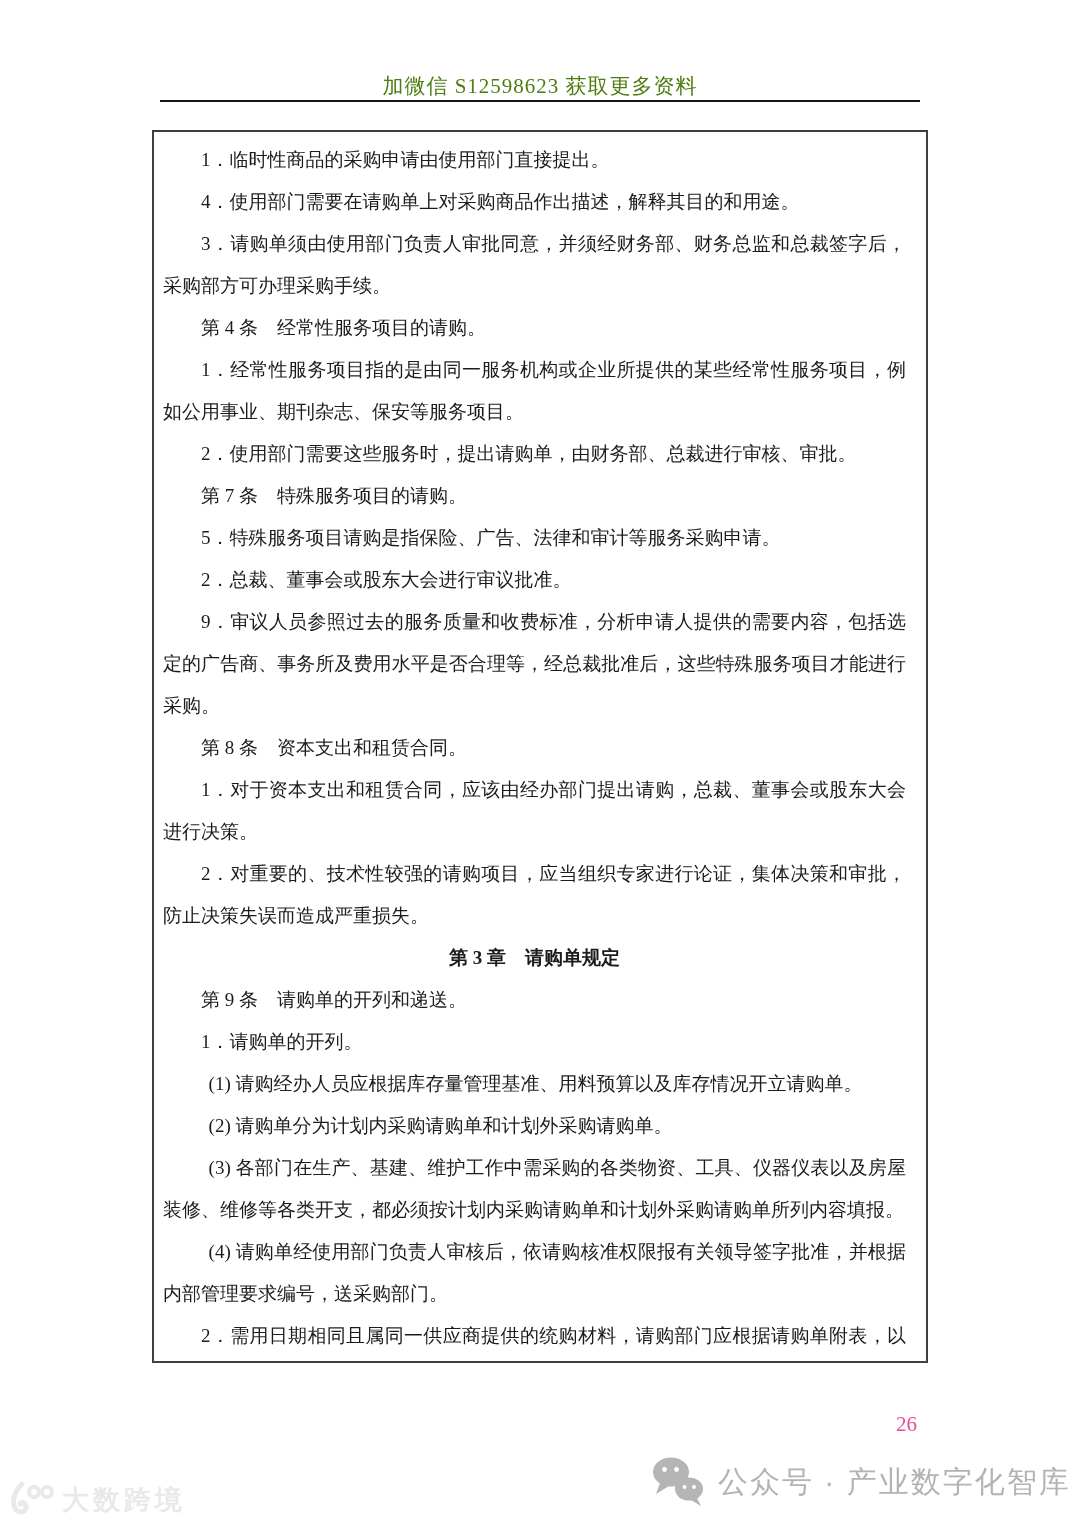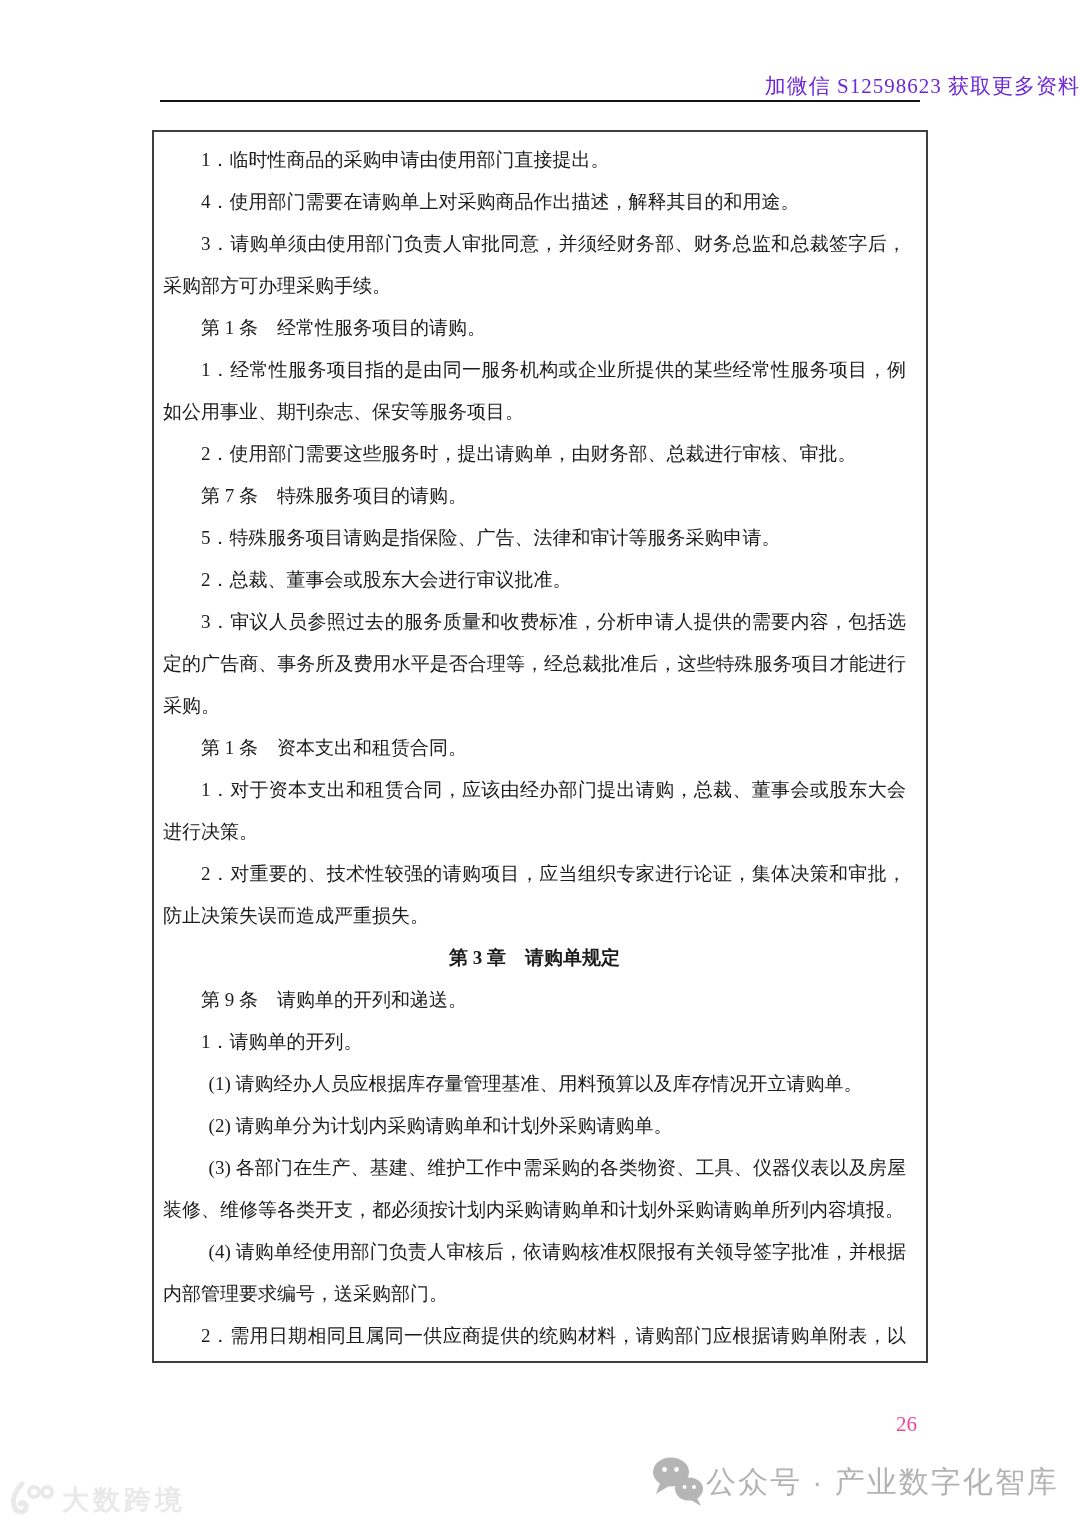--- a/index.html
+++ b/index.html
@@ -11,24 +11,24 @@
     background: #ffffff;
     overflow: hidden;
     font-family: "Liberation Serif", "DejaVu Serif", serif;
     color: #1a1a1a;
   }
   .header-text {
     position: absolute;
     top: 72px;
     left: 0;
     width: 100%;
-    text-align: right;
+    text-align: center;
     font-size: 21px;
     letter-spacing: 1px;
-    color: #6d28d9;
+    color: #4d7c0f;
   }
   .header-rule {
     position: absolute;
     top: 100px;
     left: 160px;
     width: 760px;
     height: 2px;
     background: #151515;
   }
   .content-box {
@@ -76,21 +76,21 @@
     font-size: 27px;
     letter-spacing: 4px;
     user-select: none;
   }
   .footer-right {
     position: absolute;
     top: 1456px;
     left: 650px;
     display: flex;
     align-items: center;
-    gap: 0;
+    gap: 12px;
     color: #b3b3b3;
     font-family: "Liberation Sans", "DejaVu Sans", sans-serif;
     font-size: 30px;
     letter-spacing: 2px;
     user-select: none;
   }
 </style>
 </head>
 <body>
 
@@ -98,28 +98,28 @@
 
   <div class="header-text">加微信 S12598623 获取更多资料</div>
 
   <div class="header-rule"></div>
 
   <div class="content-box">
     <div>
         <p class="p-item">1．临时性商品的采购申请由使用部门直接提出。</p>
         <p class="p-item">4．使用部门需要在请购单上对采购商品作出描述，解释其目的和用途。</p>
         <p class="p-item">3．请购单须由使用部门负责人审批同意，并须经财务部、财务总监和总裁签字后，采购部方可办理采购手续。</p>
-        <p class="p-item">第 1 条　经常性服务项目的请购。</p>
+        <p class="p-item">第 4 条　经常性服务项目的请购。</p>
         <p class="p-item">1．经常性服务项目指的是由同一服务机构或企业所提供的某些经常性服务项目，例如公用事业、期刊杂志、保安等服务项目。</p>
         <p class="p-item">2．使用部门需要这些服务时，提出请购单，由财务部、总裁进行审核、审批。</p>
         <p class="p-item">第 7 条　特殊服务项目的请购。</p>
         <p class="p-item">5．特殊服务项目请购是指保险、广告、法律和审计等服务采购申请。</p>
         <p class="p-item">2．总裁、董事会或股东大会进行审议批准。</p>
-        <p class="p-item">3．审议人员参照过去的服务质量和收费标准，分析申请人提供的需要内容，包括选定的广告商、事务所及费用水平是否合理等，经总裁批准后，这些特殊服务项目才能进行采购。</p>
-        <p class="p-item">第 1 条　资本支出和租赁合同。</p>
+        <p class="p-item">9．审议人员参照过去的服务质量和收费标准，分析申请人提供的需要内容，包括选定的广告商、事务所及费用水平是否合理等，经总裁批准后，这些特殊服务项目才能进行采购。</p>
+        <p class="p-item">第 8 条　资本支出和租赁合同。</p>
         <p class="p-item">1．对于资本支出和租赁合同，应该由经办部门提出请购，总裁、董事会或股东大会进行决策。</p>
         <p class="p-item">2．对重要的、技术性较强的请购项目，应当组织专家进行论证，集体决策和审批，防止决策失误而造成严重损失。</p>
         <p class="p-chapter">第 3 章　请购单规定</p>
         <p class="p-item">第 9 条　请购单的开列和递送。</p>
         <p class="p-item">1．请购单的开列。</p>
         <p class="p-sub">(1) 请购经办人员应根据库存量管理基准、用料预算以及库存情况开立请购单。</p>
         <p class="p-sub">(2) 请购单分为计划内采购请购单和计划外采购请购单。</p>
         <p class="p-sub">(3) 各部门在生产、基建、维护工作中需采购的各类物资、工具、仪器仪表以及房屋装修、维修等各类开支，都必须按计划内采购请购单和计划外采购请购单所列内容填报。</p>
         <p class="p-sub">(4) 请购单经使用部门负责人审核后，依请购核准权限报有关领导签字批准，并根据内部管理要求编号，送采购部门。</p>
         <p class="p-item">2．需用日期相同且属同一供应商提供的统购材料，请购部门应根据请购单附表，以一单多品方式，提出请购。</p>

